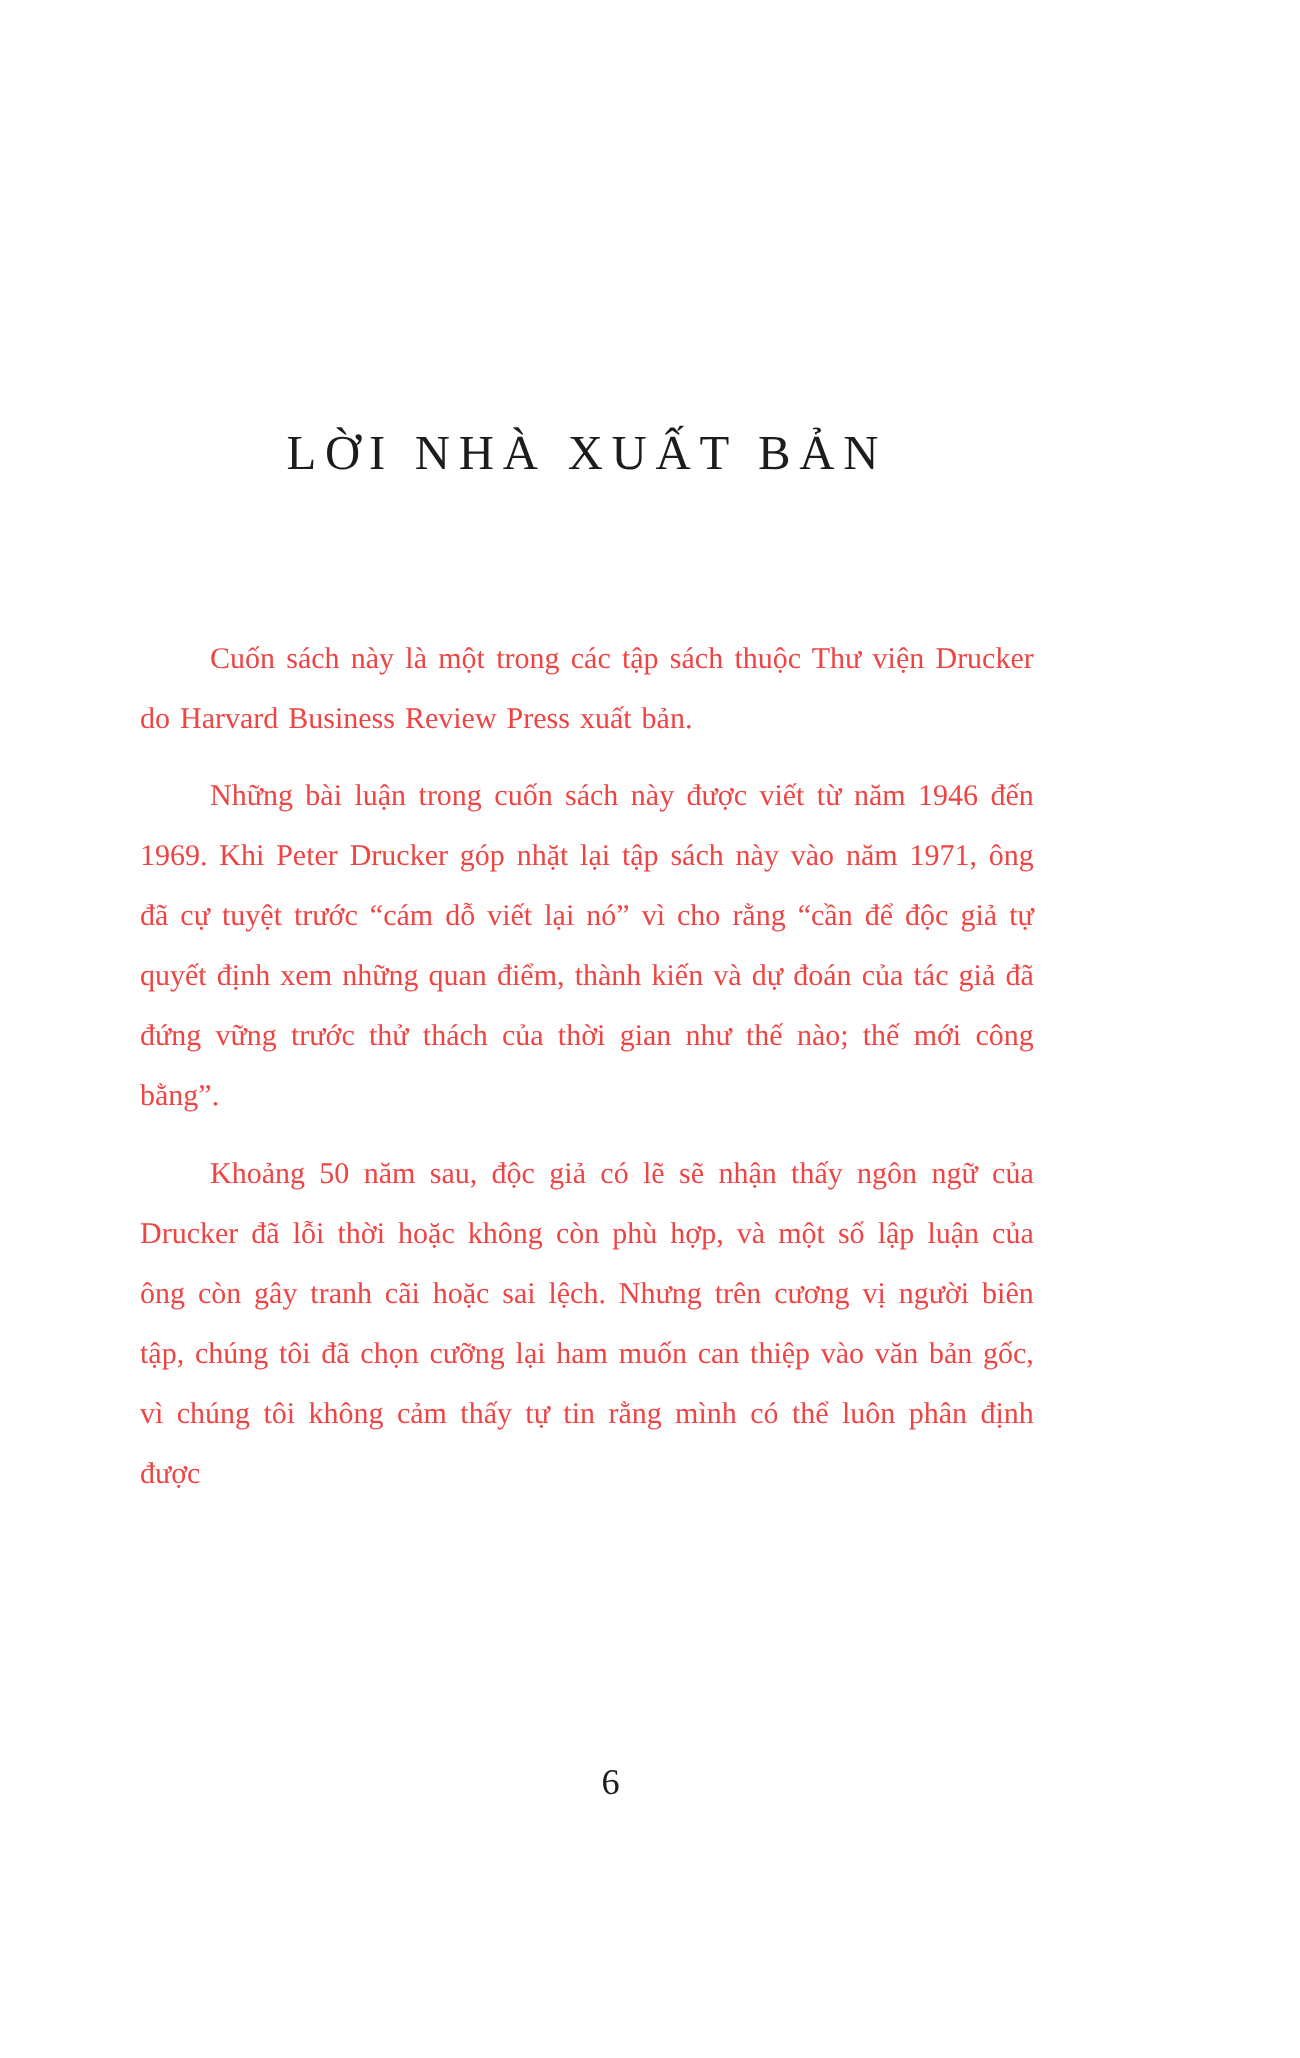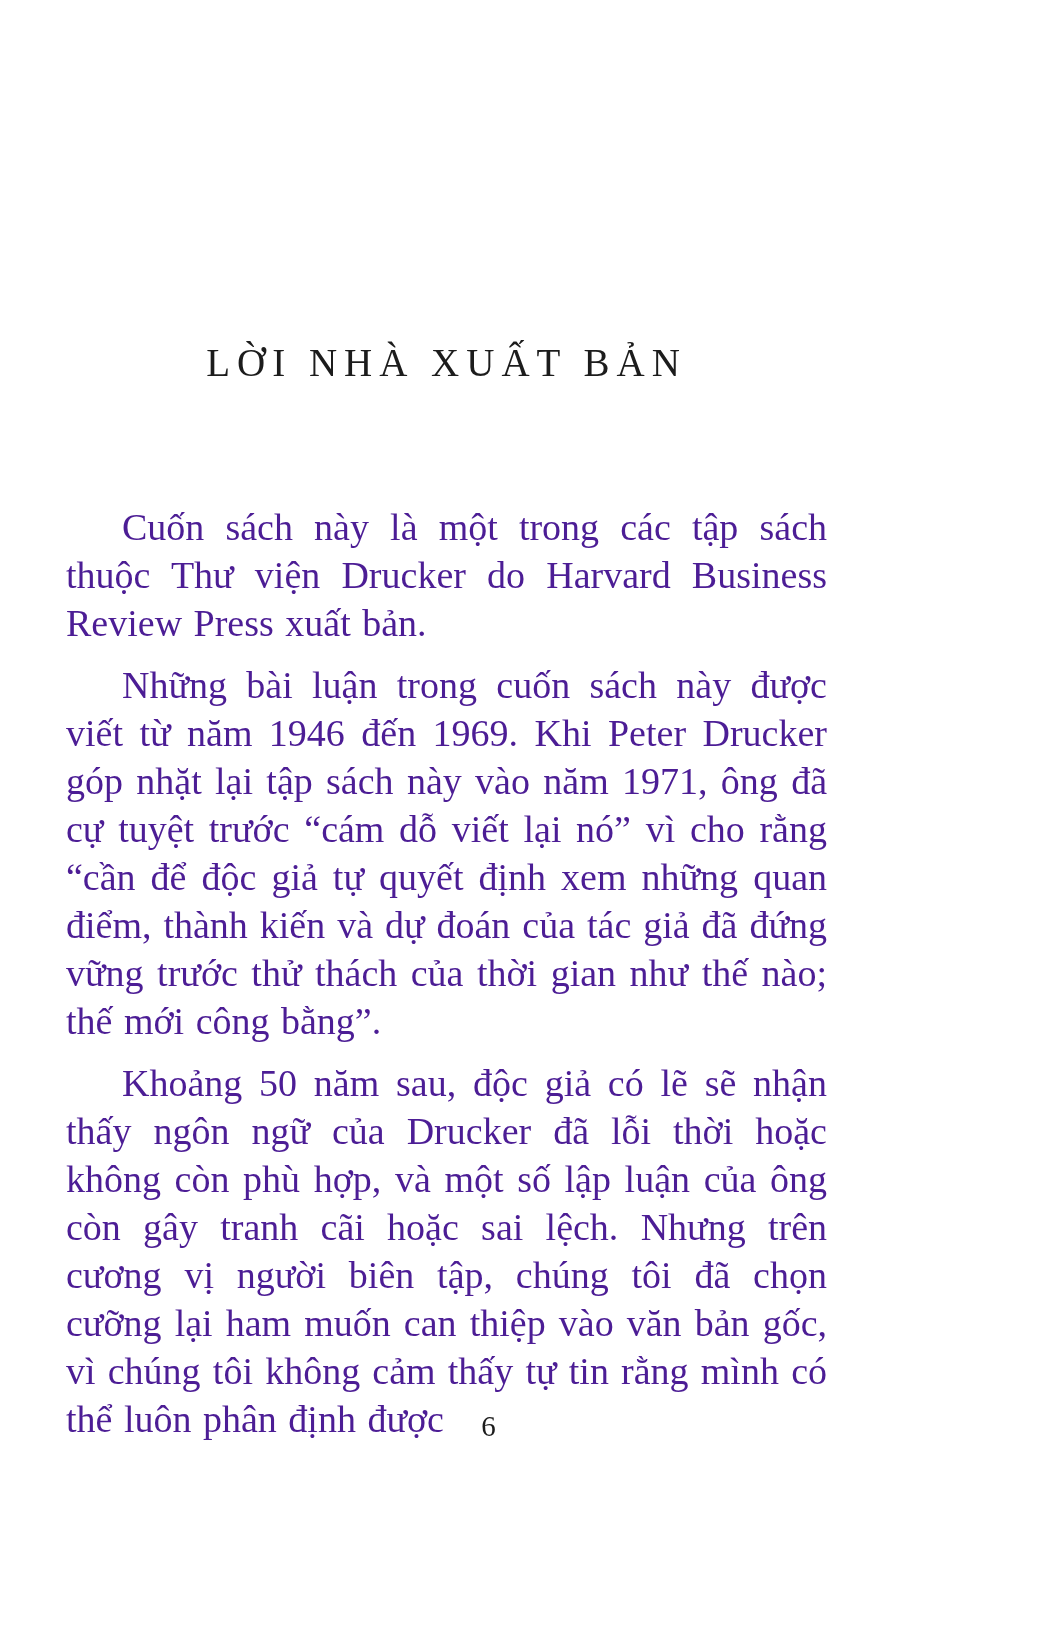--- a/index.html
+++ b/index.html
@@ -7,41 +7,41 @@
       padding: 0;
       background: #ffffff;
     }
     .page {
       position: relative;
       width: 1040px;
       height: 1646px;
       margin: 0 auto;
       background: #ffffff;
       box-sizing: border-box;
-      padding: 340px 213px 0 66px;
+      padding: 340px 213px 0 112px;
       color: #1c1c1c;
       font-family: "Liberation Serif", "DejaVu Serif", serif;
       overflow: hidden;
     }
     .title {
       margin: 0 0 118px 0;
       font-size: 39px;
       font-weight: 400;
       letter-spacing: 7px;
       text-align: center;
       color: #1c1c1c;
       white-space: nowrap;
     }
     .body-text p {
       margin: 0 0 14px 0;
-      font-size: 38px;
+      font-size: 24px;
       line-height: 48px;
       text-align: justify;
       text-indent: 56px;
-      color: #4c1d95;
+      color: #ef4444;
       word-spacing: 2px;
     }
     .page-number {
       position: absolute;
       top: 1410px;
       left: 150px;
       right: 213px;
       text-align: center;
       font-size: 29px;
       color: #1c1c1c;

